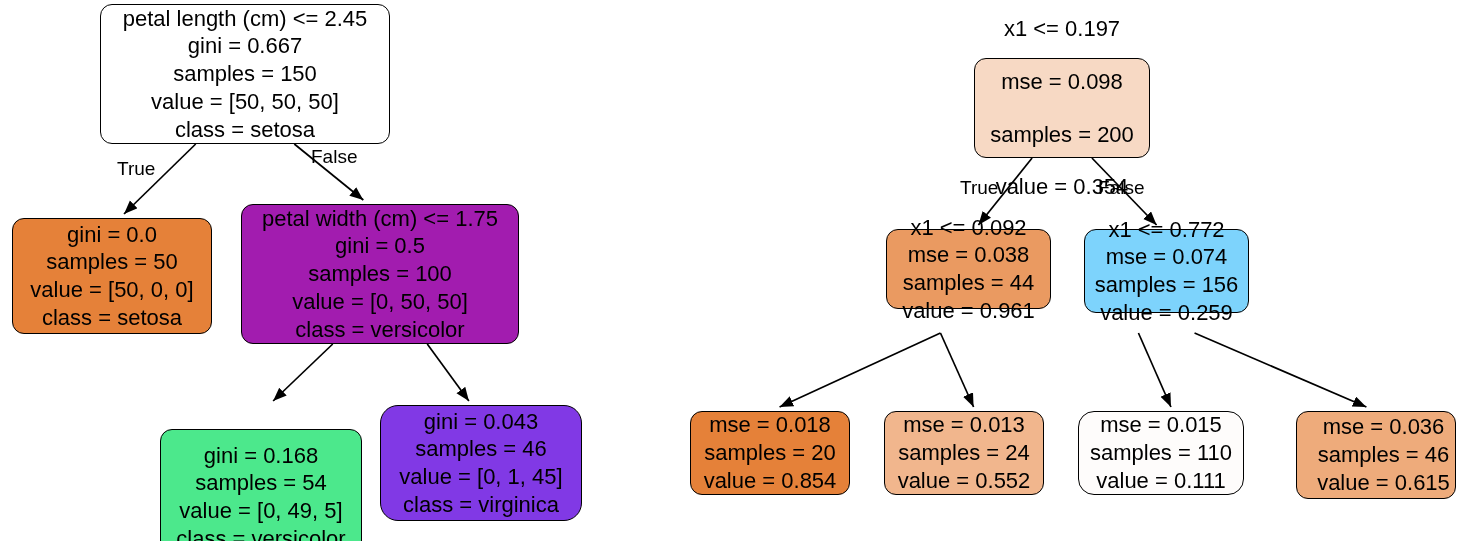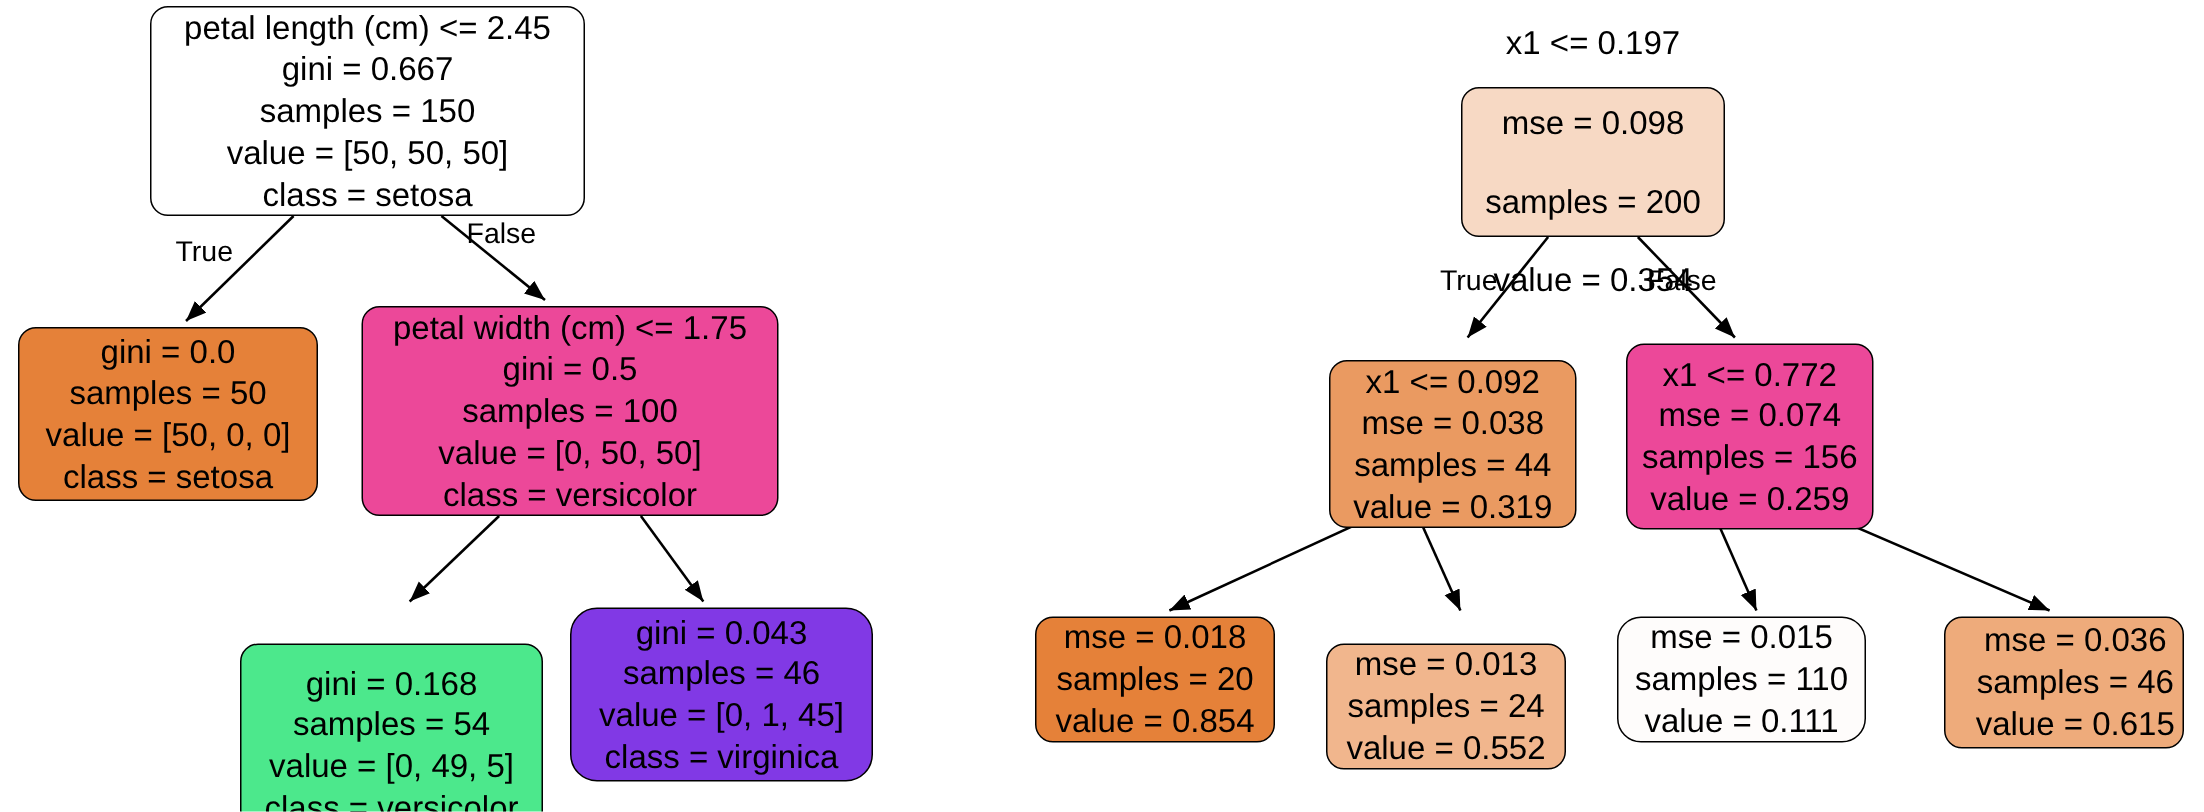--- a/index.html
+++ b/index.html
@@ -44,21 +44,21 @@
         <span class="ln">samples = 150</span>
         <span class="ln">value = [50, 50, 50]</span>
         <span class="ln">class = setosa</span>
       </div>
       <div class="node" style="left: 12px; top: 218px; width: 200px; height: 116px; background: rgb(229, 129, 57);">
         <span class="ln">gini = 0.0</span>
         <span class="ln">samples = 50</span>
         <span class="ln">value = [50, 0, 0]</span>
         <span class="ln">class = setosa</span>
       </div>
-      <div class="node" style="left: 241px; top: 204px; width: 278px; height: 140px; background: #ec4899;">
+      <div class="node" style="left: 241px; top: 204px; width: 278px; height: 140px; background: #a21caf;">
         <span class="ln">petal width (cm) &lt;= 1.75</span>
         <span class="ln">gini = 0.5</span>
         <span class="ln">samples = 100</span>
         <span class="ln">value = [0, 50, 50]</span>
         <span class="ln">class = versicolor</span>
       </div>
       <div class="node" style="left: 160px; top: 405px; width: 202px; height: 136px; background: rgb(76, 232, 140); margin-top: 24px;">
         <span class="ln">gini = 0.168</span>
         <span class="ln">samples = 54</span>
         <span class="ln">value = [0, 49, 5]</span>
@@ -69,38 +69,38 @@
         <span class="ln">samples = 46</span>
         <span class="ln">value = [0, 1, 45]</span>
         <span class="ln">class = virginica</span>
       </div>
       <div class="node" style="left: 974px; top: 58px; width: 176px; height: 100px; background: rgb(247, 217, 196); gap: 25px;">
         <span class="ln">x1 &lt;= 0.197</span>
         <span class="ln">mse = 0.098</span>
         <span class="ln">samples = 200</span>
         <span class="ln">value = 0.354</span>
       </div>
-      <div class="node" style="left: 886px; top: 229px; width: 165px; height: 112px; background: rgb(234, 154, 97); margin-top: 11px;">
+      <div class="node" style="left: 886px; top: 229px; width: 165px; height: 80px; background: rgb(234, 154, 97);">
         <span class="ln">x1 &lt;= 0.092</span>
         <span class="ln">mse = 0.038</span>
         <span class="ln">samples = 44</span>
-        <span class="ln">value = 0.319</span>
+        <span class="ln">value = 0.961</span>
       </div>
-      <div class="node" style="left: 1084px; top: 229px; width: 165px; height: 124px; background: #ec4899;">
+      <div class="node" style="left: 1084px; top: 229px; width: 165px; height: 84px; background: #7dd3fc;">
         <span class="ln">x1 &lt;= 0.772</span>
         <span class="ln">mse = 0.074</span>
         <span class="ln">samples = 156</span>
         <span class="ln">value = 0.259</span>
       </div>
       <div class="node" style="left: 690px; top: 411px; width: 160px; height: 84px; background: rgb(229, 129, 57);">
         <span class="ln">mse = 0.018</span>
         <span class="ln">samples = 20</span>
         <span class="ln">value = 0.854</span>
       </div>
-      <div class="node" style="left: 884px; top: 411px; width: 160px; height: 84px; background: rgb(241, 182, 141); margin-top: 18px;">
+      <div class="node" style="left: 884px; top: 411px; width: 160px; height: 84px; background: rgb(241, 182, 141);">
         <span class="ln">mse = 0.013</span>
         <span class="ln">samples = 24</span>
         <span class="ln">value = 0.552</span>
       </div>
       <div class="node" style="left: 1078px; top: 411px; width: 166px; height: 84px; background: rgb(254, 252, 251); border-radius: 16px;">
         <span class="ln">mse = 0.015</span>
         <span class="ln">samples = 110</span>
         <span class="ln">value = 0.111</span>
       </div>
       <div class="node" style="left: 1296px; top: 411px; width: 160px; height: 88px; background: rgb(238, 171, 123); padding-left: 15px;">

